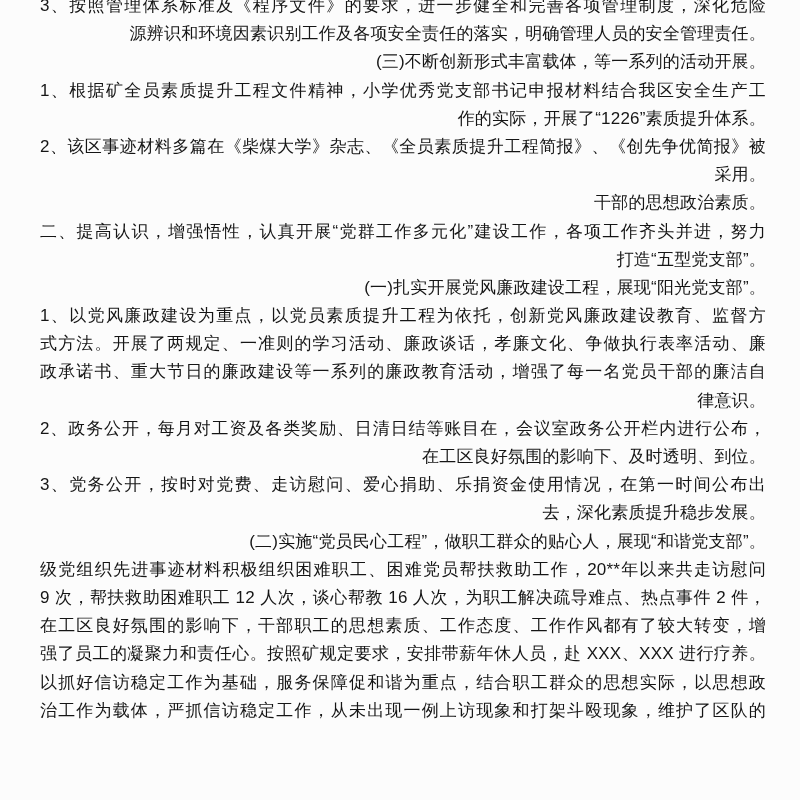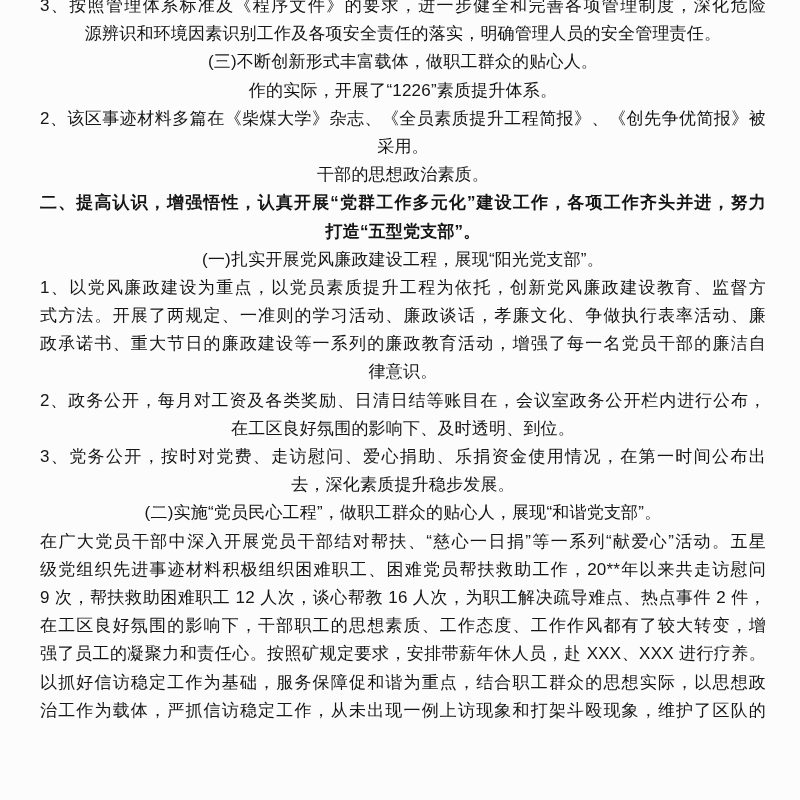--- a/index.html
+++ b/index.html
@@ -27,58 +27,58 @@
     left: 40px;
     top: -8px;
     width: 726px;
     color: #151515;
     font-size: 17px;
     line-height: 28.2px;
   }
   .ln {
     white-space: nowrap;
     height: 28.2px;
-    text-align: center;
+    text-align: right;
     letter-spacing: 0.2px;
   }
   
   .ln.j {
     text-align: justify;
     text-align-last: justify;
     text-justify: inter-character;
   }
   .ln.b {
-    font-weight: 700;
+    font-weight: 400;
   }
 </style>
 </head>
 <body>
 
 <div class="page">
   <div class="content">
     <div class="ln j">3、按照管理体系标准及《程序文件》的要求，进一步健全和完善各项管理制度，深化危险</div>
     <div class="ln">源辨识和环境因素识别工作及各项安全责任的落实，明确管理人员的安全管理责任。</div>
-    <div class="ln">(三)不断创新形式丰富载体，做职工群众的贴心人。</div>
+    <div class="ln">(三)不断创新形式丰富载体，等一系列的活动开展。</div>
+    <div class="ln j">1、根据矿全员素质提升工程文件精神，小学优秀党支部书记申报材料结合我区安全生产工</div>
     <div class="ln">作的实际，开展了“1226”素质提升体系。</div>
     <div class="ln j">2、该区事迹材料多篇在《柴煤大学》杂志、《全员素质提升工程简报》、《创先争优简报》被</div>
     <div class="ln">采用。</div>
     <div class="ln">干部的思想政治素质。</div>
     <div class="ln j b">二、提高认识，增强悟性，认真开展“党群工作多元化”建设工作，各项工作齐头并进，努力</div>
     <div class="ln b">打造“五型党支部”。</div>
     <div class="ln">(一)扎实开展党风廉政建设工程，展现“阳光党支部”。</div>
     <div class="ln j">1、以党风廉政建设为重点，以党员素质提升工程为依托，创新党风廉政建设教育、监督方</div>
     <div class="ln j">式方法。开展了两规定、一准则的学习活动、廉政谈话，孝廉文化、争做执行表率活动、廉</div>
     <div class="ln j">政承诺书、重大节日的廉政建设等一系列的廉政教育活动，增强了每一名党员干部的廉洁自</div>
     <div class="ln">律意识。</div>
     <div class="ln j">2、政务公开，每月对工资及各类奖励、日清日结等账目在，会议室政务公开栏内进行公布，</div>
     <div class="ln">在工区良好氛围的影响下、及时透明、到位。</div>
     <div class="ln j">3、党务公开，按时对党费、走访慰问、爱心捐助、乐捐资金使用情况，在第一时间公布出</div>
     <div class="ln">去，深化素质提升稳步发展。</div>
     <div class="ln">(二)实施“党员民心工程”，做职工群众的贴心人，展现“和谐党支部”。</div>
-    <div class="ln j">在广大党员干部中深入开展党员干部结对帮扶、“慈心一日捐”等一系列“献爱心”活动。五星</div>
     <div class="ln j">级党组织先进事迹材料积极组织困难职工、困难党员帮扶救助工作，20**年以来共走访慰问</div>
     <div class="ln j">9 次，帮扶救助困难职工 12 人次，谈心帮教 16 人次，为职工解决疏导难点、热点事件 2 件，</div>
     <div class="ln j">在工区良好氛围的影响下，干部职工的思想素质、工作态度、工作作风都有了较大转变，增</div>
     <div class="ln j">强了员工的凝聚力和责任心。按照矿规定要求，安排带薪年休人员，赴 XXX、XXX 进行疗养。</div>
     <div class="ln j">以抓好信访稳定工作为基础，服务保障促和谐为重点，结合职工群众的思想实际，以思想政</div>
     <div class="ln j">治工作为载体，严抓信访稳定工作，从未出现一例上访现象和打架斗殴现象，维护了区队的</div>
   </div>
 </div>
 
 </body></html>

